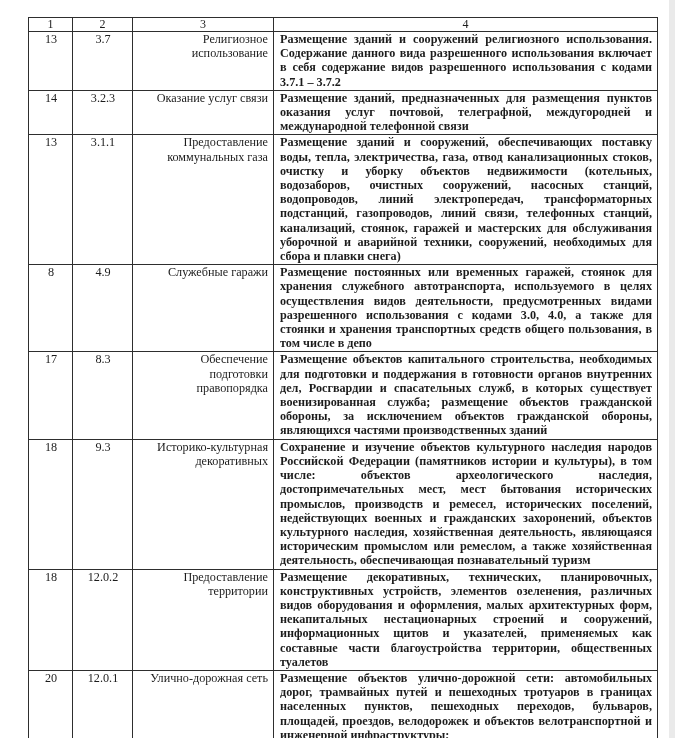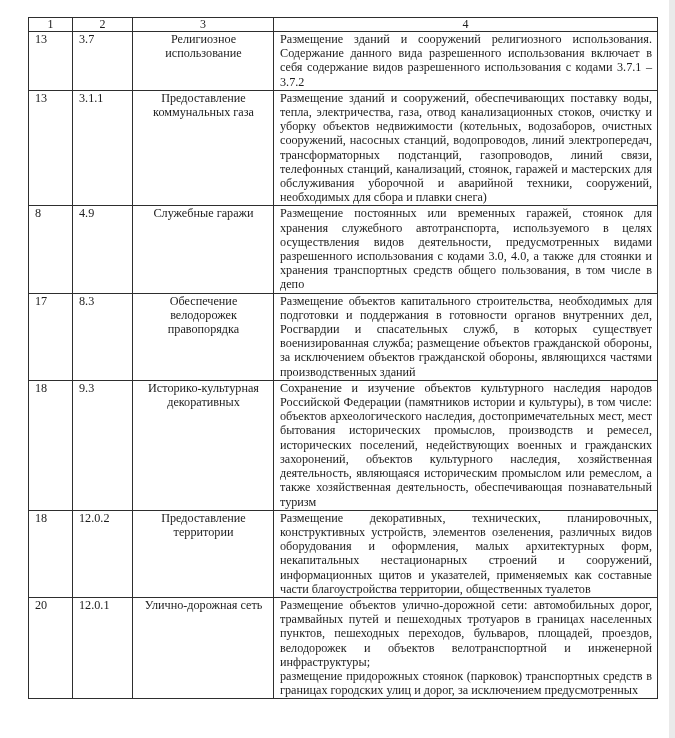--- a/index.html
+++ b/index.html
@@ -38,30 +38,31 @@
     text-align: center;
     vertical-align: middle;
   }
   table.landuse td {
     vertical-align: top;
     font-size: 12.2px;
     line-height: 14.2px;
     padding: 0 5px 1px 6px;
   }
   td.c1, td.c2 {
-    text-align: left;
+    text-align: center;
     padding: 0 2px 1px 2px;
     margin-left: 15px;
   }
   td.c3 {
-    text-align: center;
+    text-align: right;
   }
   td.c4 {
     text-align: justify;
     white-space: pre-line;
+    font-weight: bold;
   }
   .edge-strip {
     position: absolute;
     right: 0;
     top: 0;
     width: 6px;
     height: 738px;
     background: #e6e6e6;
     opacity: 0.85;
   }
@@ -86,39 +87,45 @@
       </tr>
     </thead>
     <tbody id="table-body">
   <tr>
     <td class="c1">13</td>
     <td class="c2">3.7</td>
     <td class="c3">Религиозное использование</td>
     <td class="c4">Размещение зданий и сооружений религиозного использования. Содержание данного вида разрешенного использования включает в себя содержание видов разрешенного использования с кодами 3.7.1 – 3.7.2</td>
   </tr>
 
+  <tr>
+    <td class="c1">14</td>
+    <td class="c2">3.2.3</td>
+    <td class="c3">Оказание услуг связи</td>
+    <td class="c4">Размещение зданий, предназначенных для размещения пунктов оказания услуг почтовой, телеграфной, междугородней и международной телефонной связи</td>
+  </tr>
 
   <tr>
     <td class="c1">13</td>
     <td class="c2">3.1.1</td>
     <td class="c3">Предоставление коммунальных газа</td>
     <td class="c4">Размещение зданий и сооружений, обеспечивающих поставку воды, тепла, электричества, газа, отвод канализационных стоков, очистку и уборку объектов недвижимости (котельных, водозаборов, очистных сооружений, насосных станций, водопроводов, линий электропередач, трансформаторных подстанций, газопроводов, линий связи, телефонных станций, канализаций, стоянок, гаражей и мастерских для обслуживания уборочной и аварийной техники, сооружений, необходимых для сбора и плавки снега)</td>
   </tr>
 
   <tr>
     <td class="c1">8</td>
     <td class="c2">4.9</td>
     <td class="c3">Служебные гаражи</td>
     <td class="c4">Размещение постоянных или временных гаражей, стоянок для хранения служебного автотранспорта, используемого в целях осуществления видов деятельности, предусмотренных видами разрешенного использования с кодами 3.0, 4.0, а также для стоянки и хранения транспортных средств общего пользования, в том числе в депо</td>
   </tr>
 
   <tr>
     <td class="c1">17</td>
     <td class="c2">8.3</td>
-    <td class="c3">Обеспечение велодорожек правопорядка</td>
+    <td class="c3">Обеспечение подготовки правопорядка</td>
     <td class="c4">Размещение объектов капитального строительства, необходимых для подготовки и поддержания в готовности органов внутренних дел, Росгвардии и спасательных служб, в которых существует военизированная служба; размещение объектов гражданской обороны, за исключением объектов гражданской обороны, являющихся частями производственных зданий</td>
   </tr>
 
   <tr>
     <td class="c1">18</td>
     <td class="c2">9.3</td>
     <td class="c3">Историко-культурная декоративных</td>
     <td class="c4">Сохранение и изучение объектов культурного наследия народов Российской Федерации (памятников истории и культуры), в том числе: объектов археологического наследия, достопримечательных мест, мест бытования исторических промыслов, производств и ремесел, исторических поселений, недействующих военных и гражданских захоронений, объектов культурного наследия, хозяйственная деятельность, являющаяся историческим промыслом или ремеслом, а также хозяйственная деятельность, обеспечивающая познавательный туризм</td>
   </tr>
 

